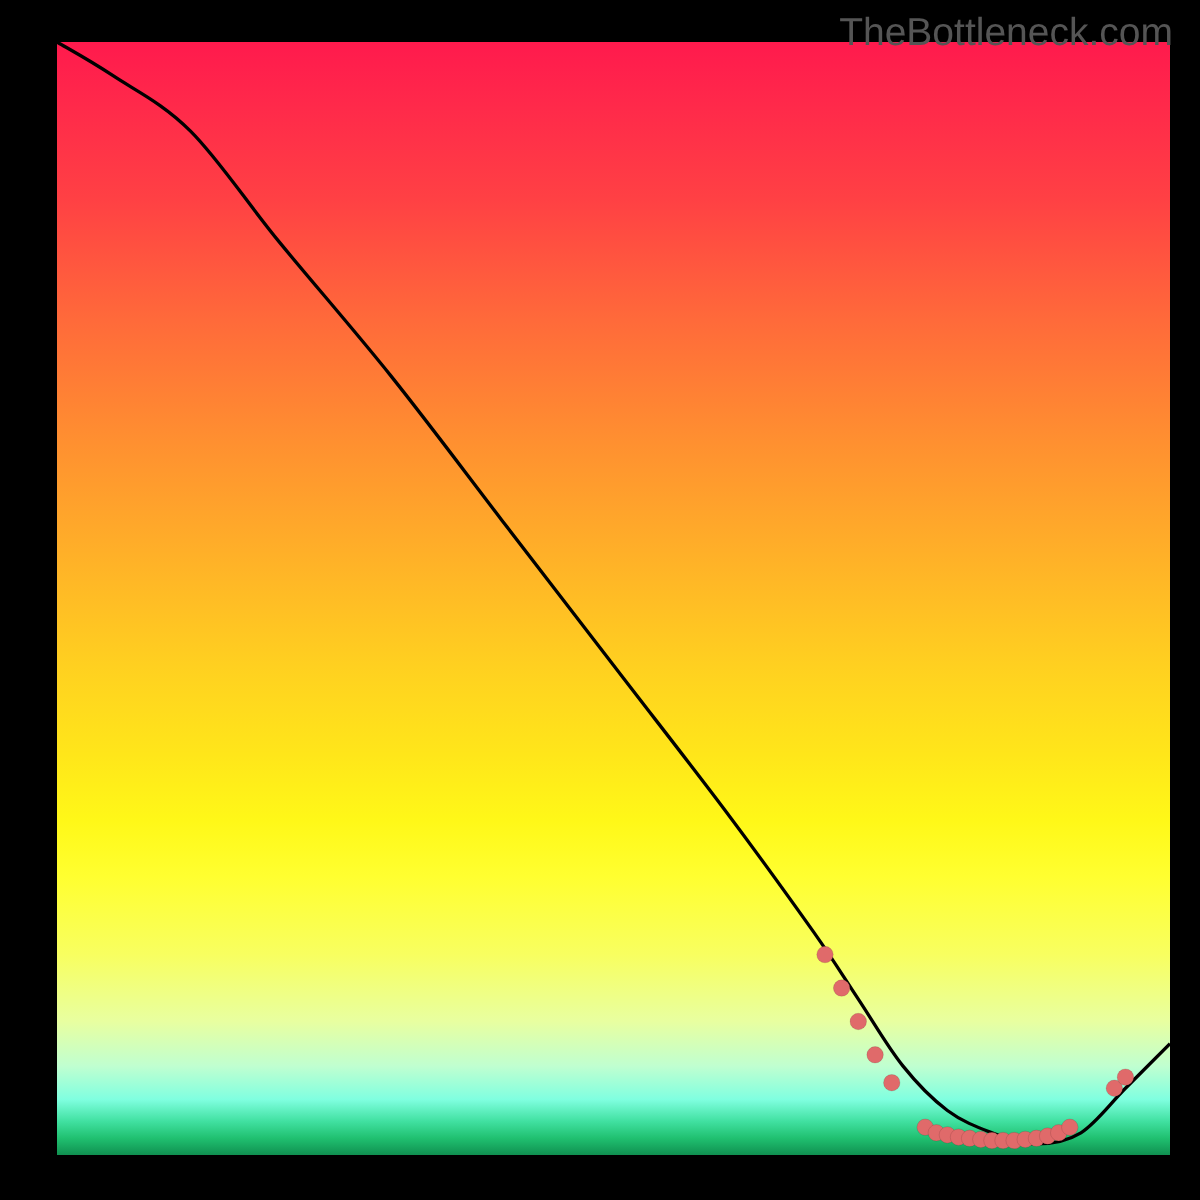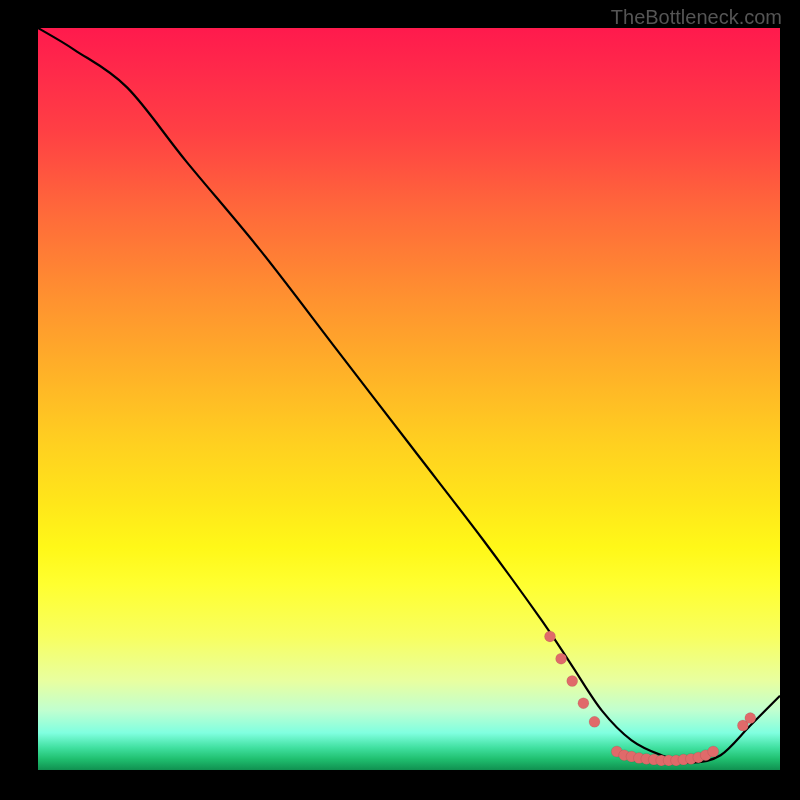--- a/index.html
+++ b/index.html
@@ -15,21 +15,21 @@
     position: relative;
     width: 800px;
     height: 800px;
     background: #000;
   }
   .watermark {
     position: absolute;
     top: 6px;
     right: 18px;
     color: #555;
-    font-size: 20px;
+    font-size: 26px;
     font-weight: 500;
     z-index: 10;
   }
   .plot-area {
     position: absolute;
     left: 38px;
     top: 28px;
     width: 742px;
     height: 742px;
     overflow: hidden;

